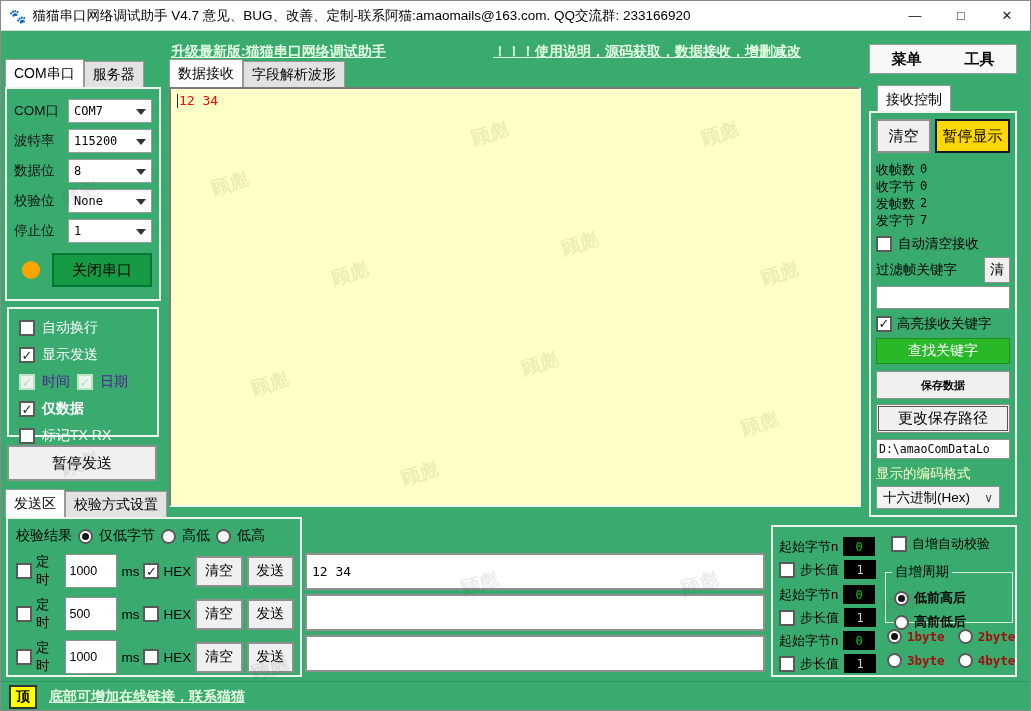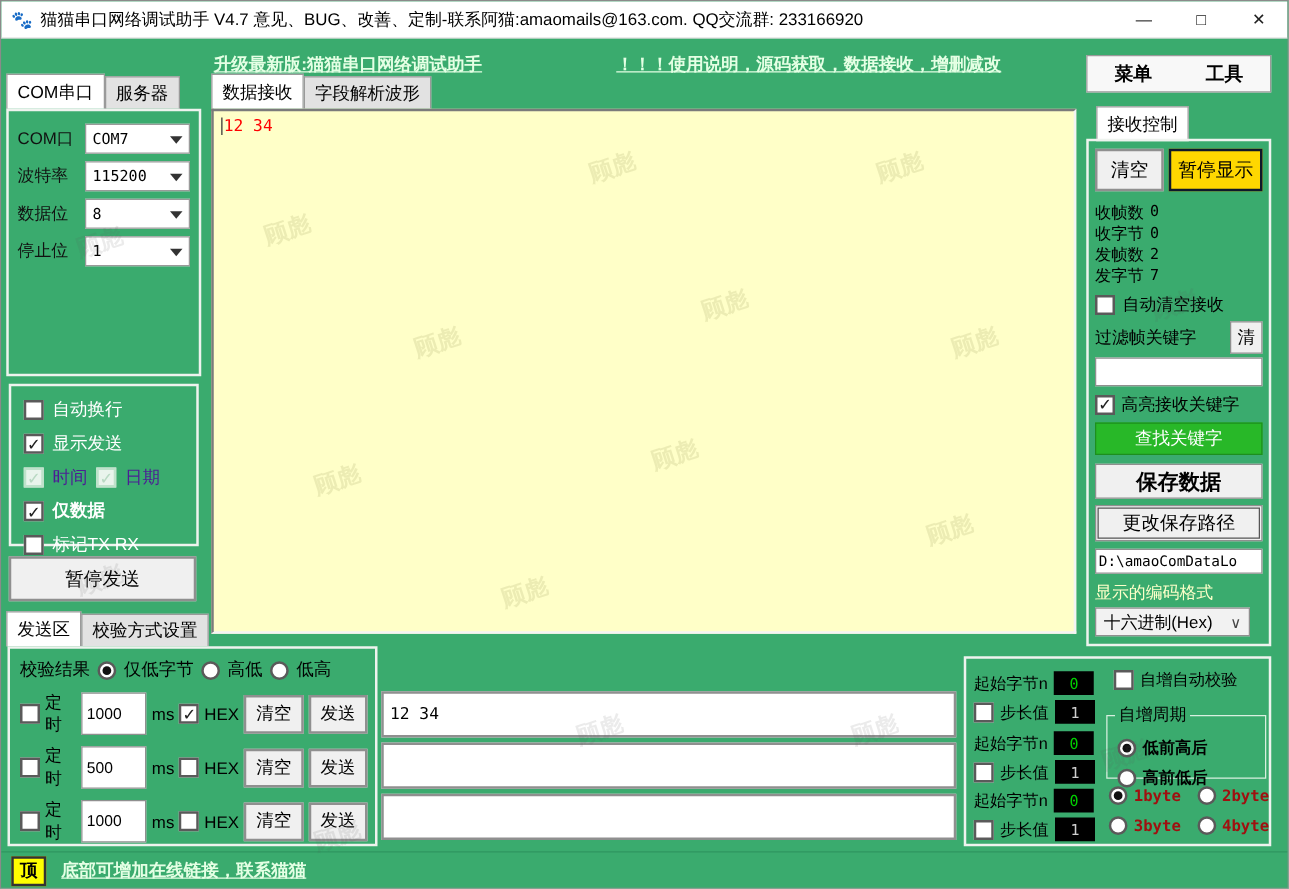--- a/index.html
+++ b/index.html
@@ -142,25 +142,36 @@
         </div>
       </div>
       <div class="cfg-row">
         <span class="cfg-label">数据位</span>
         <div class="select">
           <span class="val">8</span>
           <span class="sel-arrow"></span>
         </div>
       </div>
       <div class="cfg-row">
+        <span class="cfg-label">校验位</span>
+        <div class="select">
+          <span class="val">None</span>
+          <span class="sel-arrow"></span>
+        </div>
+      </div>
+      <div class="cfg-row">
         <span class="cfg-label">停止位</span>
         <div class="select">
           <span class="val">1</span>
           <span class="sel-arrow"></span>
         </div>
+      </div>
+      <div class="cfg-row" style="margin-top:10px;">
+        <span class="dot"></span>
+        <div class="btn close-port">关闭串口</div>
       </div>
     </div>
 
     <div class="gbox abs" style="left:6px; top:276px; width:152px; height:130px; padding:10px 0 0 10px;">
       <div class="opt-row">
         <span class="cb"></span>
         <span>自动换行</span>
       </div>
       <div class="opt-row">
         <span class="cb checked"></span>
@@ -230,21 +241,21 @@
       <div class="filter-row">
         <span style="font-size:13.5px;">过滤帧关键字</span>
         <div class="btn grey-btn" style="width:26px; height:26px; border-width:1px; font-size:14px;">清</div>
       </div>
       <input class="tinput" value="" style="">
       <div style="display:flex; align-items:center; gap:5px; margin-top:6px; font-size:13.5px;">
         <span class="cb checked"></span>
         <span>高亮接收关键字</span>
       </div>
       <div class="btn green-btn" style="margin-top:5px;">查找关键字</div>
-      <div class="btn grey-btn bold" style="height:30px; margin-top:7px; font-size:17px; border-width:1px;">保存数据</div>
+      <div class="btn grey-btn bold" style="height:30px; margin-top:7px; font-size:11px; border-width:1px;">保存数据</div>
       <div class="btn grey-btn" style="height:30px; margin-top:5px; font-size:15px; border-width:1px; outline:1px solid #555; outline-offset:-3px;">更改保存路径</div>
       <div class="path-field" style="margin-top:6px;">D:\amaoComDataLo</div>
       <div class="enc-label">显示的编码格式</div>
       <div class="enc-select">
         <span>十六进制(Hex)</span>
         <span class="enc-arrow">∨</span>
       </div>
     </div>
 
     <div class="gbox send-box abs">

